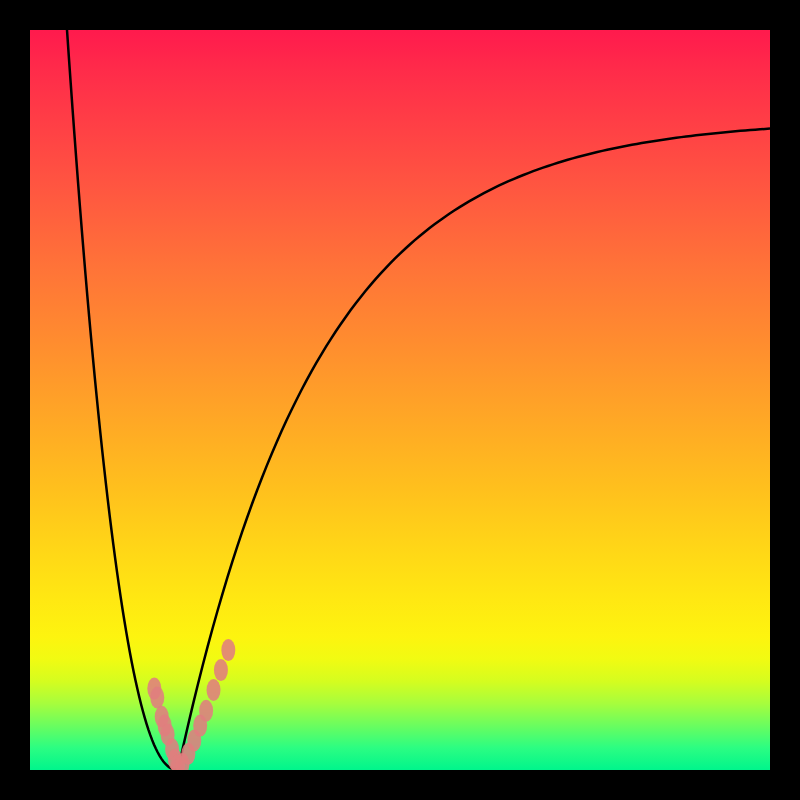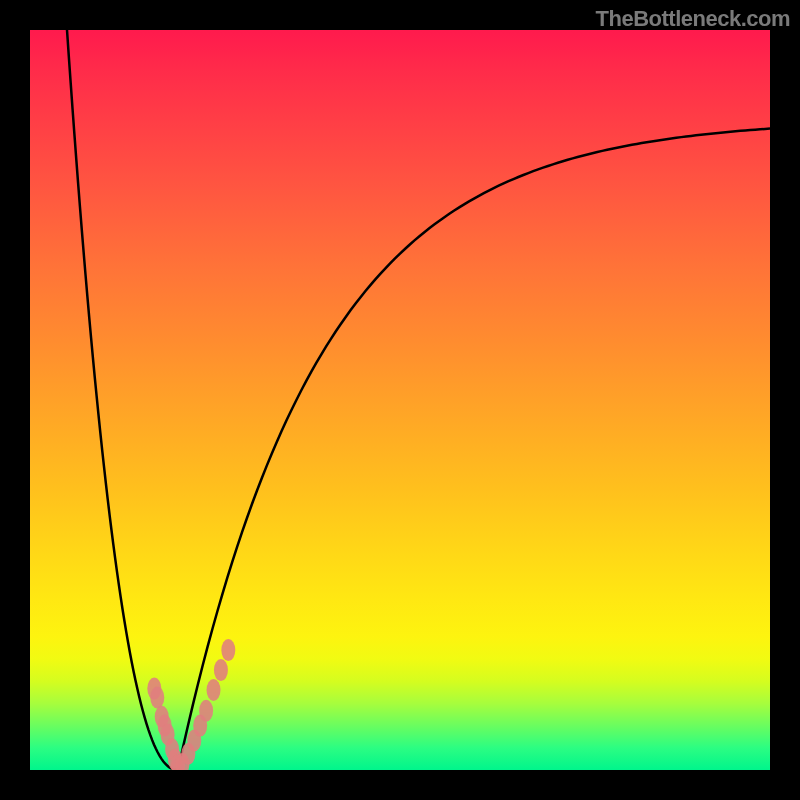--- a/index.html
+++ b/index.html
@@ -55,21 +55,20 @@
     svg {
       position: absolute;
       left: 0;
       top: 0;
     }
   </style>
 </head>
 <body>
 
 <div class="container">
-  <div class="watermark">TheBottleneck.com</div>
   <div class="plot-area">
     <svg id="chart-svg" width="740" height="740" viewBox="0 0 740 740">
         <path d="M 37 0 L 38.85 26.862302492496724 L 40.7 53.183761460202504 L 42.550000000000004 78.96622290034475 L 44.400000000000006 104.21155845268606 L 46.25 128.92166621519902 L 48.1 153.09847160083052 L 49.95 176.74392823821665 L 51.800000000000004 199.86001891946785 L 53.650000000000006 222.4487565984233 L 55.50000000000001 244.5121854430945 L 57.35000000000001 266.05238194636826 L 59.20000000000001 287.07145609943854 L 61.05000000000001 307.57155263286865 L 62.900000000000006 327.55485233069 L 64.75 347.02357342349706 L 66.60000000000001 365.97997306712006 L 68.45 384.4263489141787 L 70.3 402.3650407866118 L 72.15 419.7984324581976 L 74 436.7289535571206 L 75.85000000000001 453.15908159982774 L 77.7 469.0913441687818 L 79.55000000000001 484.5283212482908 L 81.4 499.47264773440355 L 83.25000000000001 513.9270161369573 L 85.10000000000001 527.8941794943115 L 86.95000000000002 541.376954524148 L 88.80000000000001 554.3782250370635 L 90.65 566.9009456436254 L 92.5 578.948145790217 L 94.35000000000001 590.5229341645635 L 96.2 601.6285035184552 L 98.05000000000001 612.2681359631866 L 99.9 622.4452088028962 L 101.75000000000001 632.16320098278 L 103.60000000000001 641.4257002436183 L 105.45000000000002 650.2364110919323 L 107.30000000000001 658.5991637173875 L 109.15000000000002 666.5179240170803 L 111.00000000000001 673.9968049219366 L 112.85000000000002 681.0400792660843 L 114.70000000000002 687.652194499265 L 116.55000000000003 693.8377896200966 L 118.40000000000002 699.6017148114973 L 120.25000000000003 704.949054399447 L 122.10000000000002 709.8851539484659 L 123.95000000000003 714.4156525763008 L 125.80000000000003 718.5465219551403 L 127.65 722.284114030349 L 129.50000000000003 725.6352203363621 L 131.35 728.6071471085048 L 133.20000000000005 731.2078125182379 L 135.04999999999998 733.4458759515652 L 136.90000000000003 735.3309156508466 L 138.75 736.8736832430488 L 140.6 738.0864890587867 L 142.45000000000002 738.9838314974419 L 144.3 739.5835479930633 L 146.15 739.9093643676939 L 148 740" fill="none" stroke="#000000" stroke-width="2.5"></path>
         <path d="M 148 740 L 152.93333333333334 717.6022470669274 L 157.86666666666667 695.9748555227534 L 162.8 675.0913291081761 L 167.73333333333335 654.9260828917023 L 172.66666666666666 635.4544119249078 L 177.60000000000002 616.6524609757859 L 182.53333333333333 598.4971953031045 L 187.46666666666667 580.9663724359683 L 192.4 564.0385149240097 L 197.33333333333334 547.6928840248263 L 202.26666666666665 531.9094542964275 L 207.20000000000002 516.668889063565 L 212.13333333333335 501.95251672788623 L 217.06666666666666 487.74230789289174 L 222.00000000000003 474.02085327566994 L 226.93333333333337 460.77134237834815 L 231.86666666666667 447.97754289313076 L 236.8 435.6237808156914 L 241.73333333333332 423.6949212425588 L 246.66666666666669 412.1763498289658 L 251.59999999999997 401.05395488445106 L 256.53333333333336 390.31411008427176 L 261.4666666666667 379.9436577754529 L 266.40000000000003 369.9298928570167 L 271.33333333333337 360.26054721464465 L 276.26666666666665 350.9237746907038 L 281.2 341.9081365712216 L 286.1333333333334 333.2025875720313 L 291.0666666666667 324.79646230691765 L 296 316.6794622211843 L 300.9333333333334 308.84164297463707 L 305.8666666666667 301.2734022585234 L 310.8 293.96546803150267 L 315.73333333333335 286.90888716023767 L 320.6666666666667 280.09501445068463 L 325.6 273.51550205665046 L 330.53333333333336 267.1622892526373 L 335.4666666666667 261.02759255844535 L 340.40000000000003 255.10389620343614 L 345.3333333333333 249.38394291877415 L 350.2666666666667 243.86072504636422 L 355.2 238.5274759535946 L 360.1333333333333 233.37766174336537 L 365.06666666666666 228.4049732492481 L 370 223.60331830596658 L 374.93333333333334 218.96681428573402 L 379.86666666666673 214.48978089129764 L 384.8 210.1667331968638 L 389.7333333333333 205.9923749283787 L 394.66666666666674 201.9615919749299 L 399.6 198.0694461233211 L 404.5333333333333 194.31116900814322 L 409.4666666666667 190.6821562699305 L 414.40000000000003 187.17796191424463 L 419.3333333333333 183.79429286477534 L 424.2666666666667 180.52700370378454 L 429.20000000000005 177.37209159345207 L 434.1333333333333 174.32569137189876 L 439.0666666666666 171.3840708178784 L 444.00000000000006 168.54362607834184 L 448.93333333333334 165.80087725326507 L 453.86666666666673 163.1524641323366 L 458.80000000000007 160.5951420782808 L 463.73333333333335 158.12577805176932 L 468.66666666666663 155.74134677305847 L 473.6000000000001 153.43892701564118 L 478.53333333333336 151.21569802738077 L 483.46666666666664 149.06893607473557 L 488.3999999999999 146.9960111058457 L 493.33333333333337 144.99438352839002 L 498.26666666666665 143.0616010982684 L 503.19999999999993 141.19529591529556 L 508.1333333333333 139.39318152222734 L 513.0666666666667 137.65305010356485 L 518 135.97276978070465 L 522.9333333333334 134.3502820001196 L 527.8666666666667 132.78359901137492 L 532.8 131.2708014318847 L 537.7333333333335 129.8100358954274 L 542.6666666666667 128.39951278154194 L 547.6 127.03750402301762 L 552.5333333333334 125.7223409887963 L 557.4666666666667 124.45241243969042 L 562.4 123.2261625544138 L 567.3333333333335 122.04208902350535 L 572.2666666666668 120.89874120881291 L 577.2 119.79471836627977 L 582.1333333333333 118.72866792985758 L 587.0666666666667 117.69928385444462 L 592 116.70530501581652 L 596.9333333333333 115.74551366559194 L 601.8666666666668 114.8187339393379 L 606.8000000000001 113.92383041598907 L 611.7333333333333 113.05970672681576 L 616.6666666666666 112.22530421223337 L 621.6 111.41960062481371 L 626.5333333333333 110.6416088769032 L 631.4666666666666 109.8903758313171 L 636.4000000000001 109.1649811336274 L 641.3333333333334 108.46453608461377 L 646.2666666666667 107.78818255149542 L 651.2 107.13509191661137 L 656.1333333333333 106.50446406226035 L 661.0666666666666 105.89552639045598 L 666.0000000000001 105.30753287639845 L 670.9333333333334 104.73976315450022 L 675.8666666666667 104.19152163584818 L 680.8000000000001 103.6621366560205 L 685.7333333333333 103.15095965221349 L 690.6666666666666 102.65736436867121 L 695.6000000000001 102.18074608944357 L 700.5333333333334 101.7205208975339 L 705.4666666666667 101.2761249595278 L 710.4 100.84701383482627 L 715.3333333333334 100.43266180863804 L 720.2666666666667 100.03256124791346 L 725.1999999999999 99.64622197943015 L 730.1333333333333 99.27317068926959 L 735.0666666666667 98.91295034294876 L 740 98.56511962549507" fill="none" stroke="#000000" stroke-width="2.5"></path>
         <ellipse cx="124.32000000000001" cy="658.6" rx="7" ry="11" fill="#e07e7e" fill-opacity="0.88"></ellipse>
         <ellipse cx="127.27999999999999" cy="667.48" rx="7" ry="11" fill="#e07e7e" fill-opacity="0.88"></ellipse>
         <ellipse cx="131.72" cy="686.72" rx="7" ry="11" fill="#e07e7e" fill-opacity="0.88"></ellipse>
         <ellipse cx="134.68" cy="695.6" rx="7" ry="11" fill="#e07e7e" fill-opacity="0.88"></ellipse>
         <ellipse cx="137.64" cy="704.48" rx="7" ry="11" fill="#e07e7e" fill-opacity="0.88"></ellipse>
         <ellipse cx="142.08" cy="719.28" rx="7" ry="11" fill="#e07e7e" fill-opacity="0.88"></ellipse>

